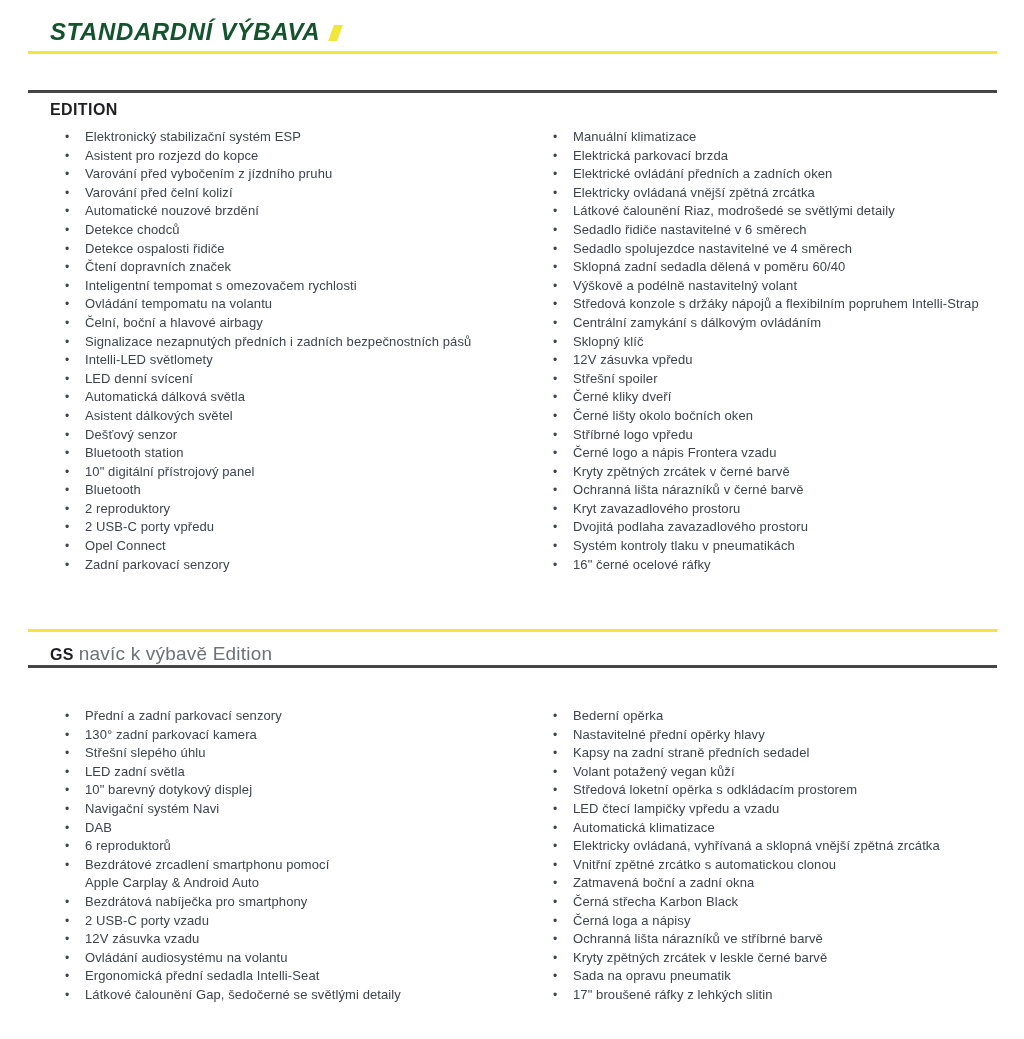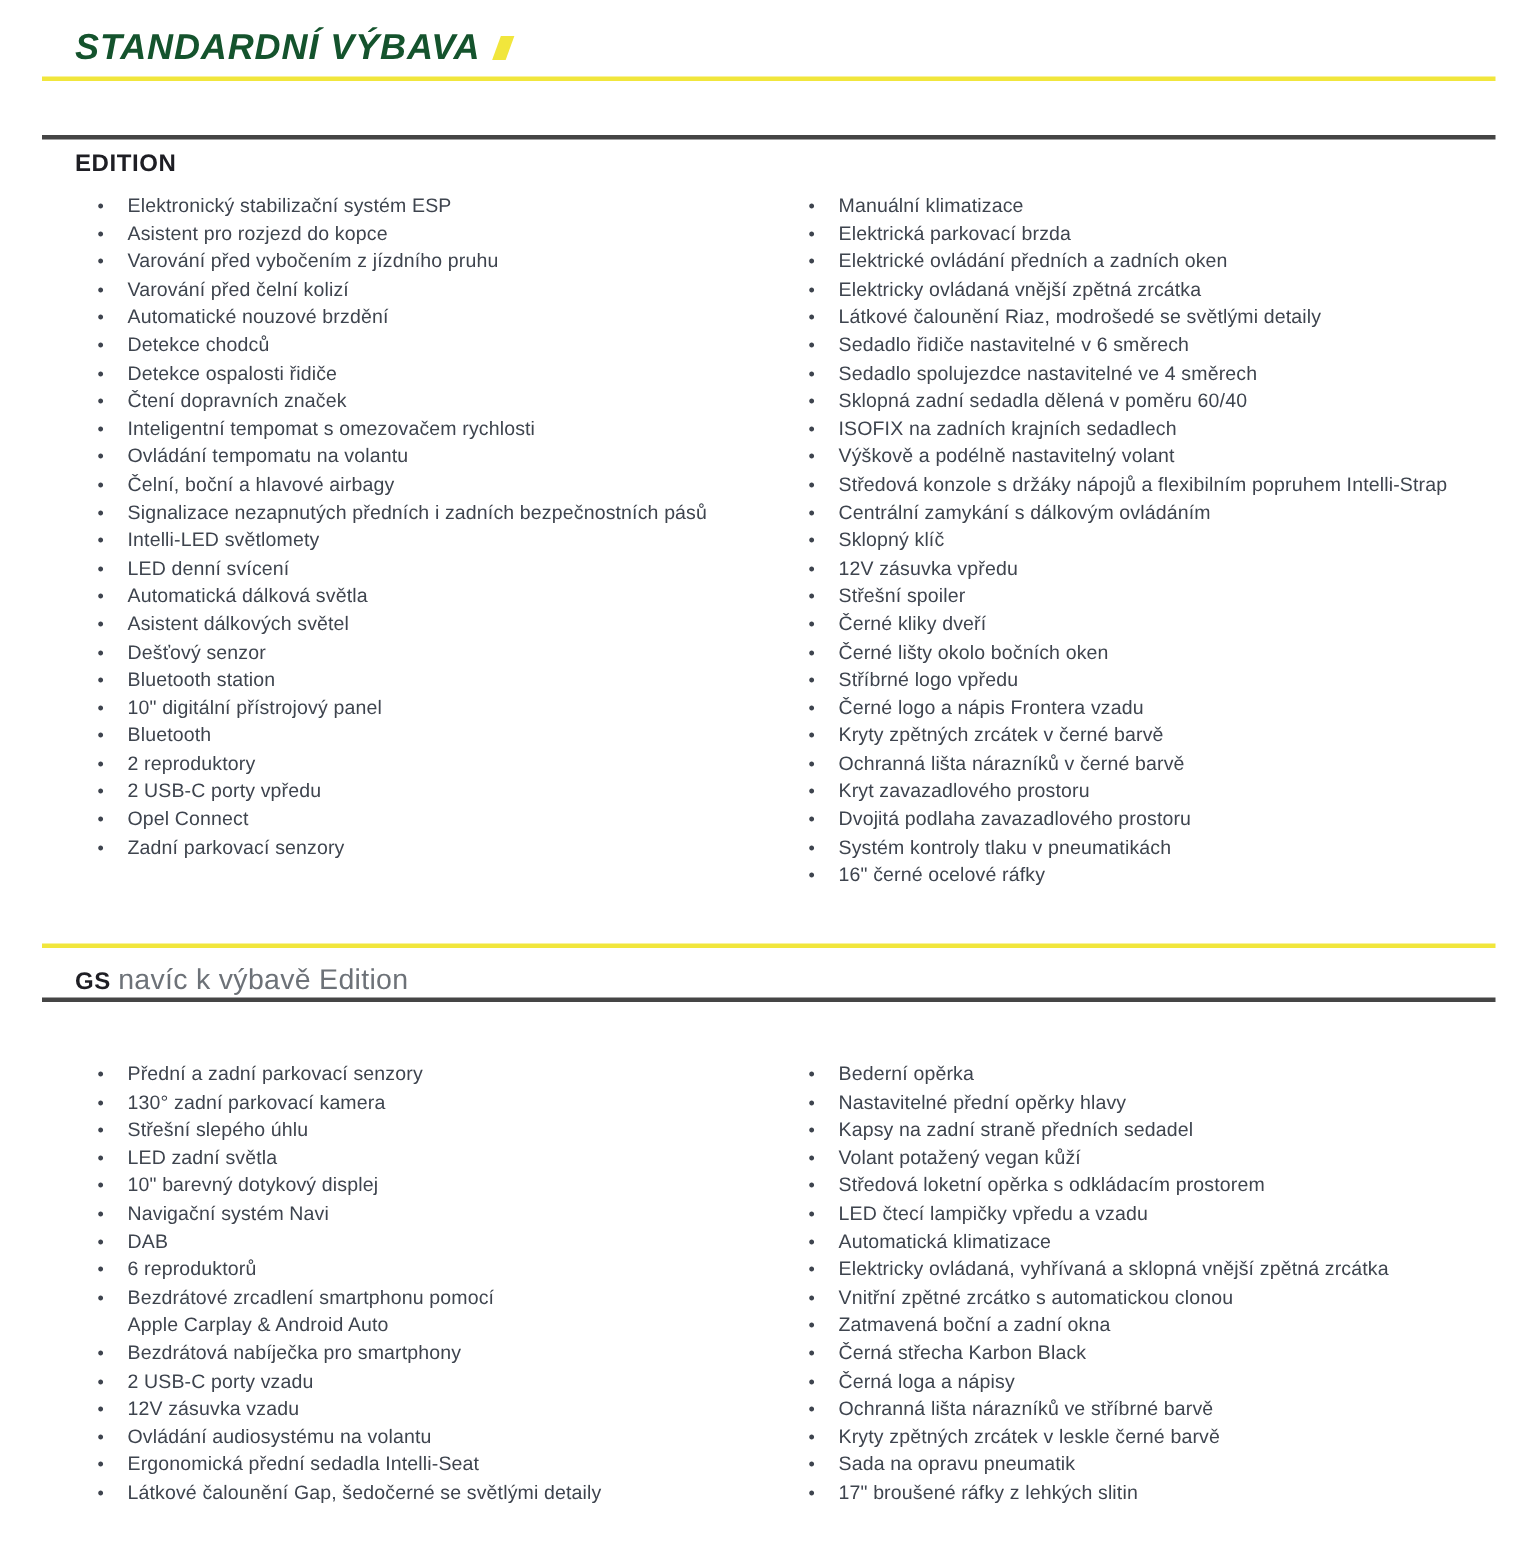--- a/index.html
+++ b/index.html
@@ -40,21 +40,21 @@
   ul.items li{
     position:relative;padding-left:21px;
     font-size:13px;line-height:18.6px;color:#3e444e;
     white-space:pre-line;letter-spacing:.1px;
   }
   ul.items li::before{
     content:"\2022";position:absolute;left:1px;top:0;
     font-size:12px;color:#3e444e;
   }
   .col-left{left:52px;}
-  .col-right{left:526px;}
+  .col-right{left:540px;}
   .sec1-list{top:116px;}
   .sec2-list{top:695px;}
 </style>
 </head>
 <body>
 
 <div class="page">
 
   <div class="doc-title">
     <span>STANDARDNÍ VÝBAVA</span><span class="accent-slash"></span>
@@ -94,21 +94,20 @@
     </ul>
   <ul class="items col-right sec1-list">
       <li>Manuální klimatizace</li>
       <li>Elektrická parkovací brzda</li>
       <li>Elektrické ovládání předních a zadních oken</li>
       <li>Elektricky ovládaná vnější zpětná zrcátka</li>
       <li>Látkové čalounění Riaz, modrošedé se světlými detaily</li>
       <li>Sedadlo řidiče nastavitelné v 6 směrech</li>
       <li>Sedadlo spolujezdce nastavitelné ve 4 směrech</li>
       <li>Sklopná zadní sedadla dělená v poměru 60/40</li>
-      <li>ISOFIX na zadních krajních sedadlech</li>
       <li>Výškově a podélně nastavitelný volant</li>
       <li>Středová konzole s držáky nápojů a flexibilním popruhem Intelli-Strap</li>
       <li>Centrální zamykání s dálkovým ovládáním</li>
       <li>Sklopný klíč</li>
       <li>12V zásuvka vpředu</li>
       <li>Střešní spoiler</li>
       <li>Černé kliky dveří</li>
       <li>Černé lišty okolo bočních oken</li>
       <li>Stříbrné logo vpředu</li>
       <li>Černé logo a nápis Frontera vzadu</li>

